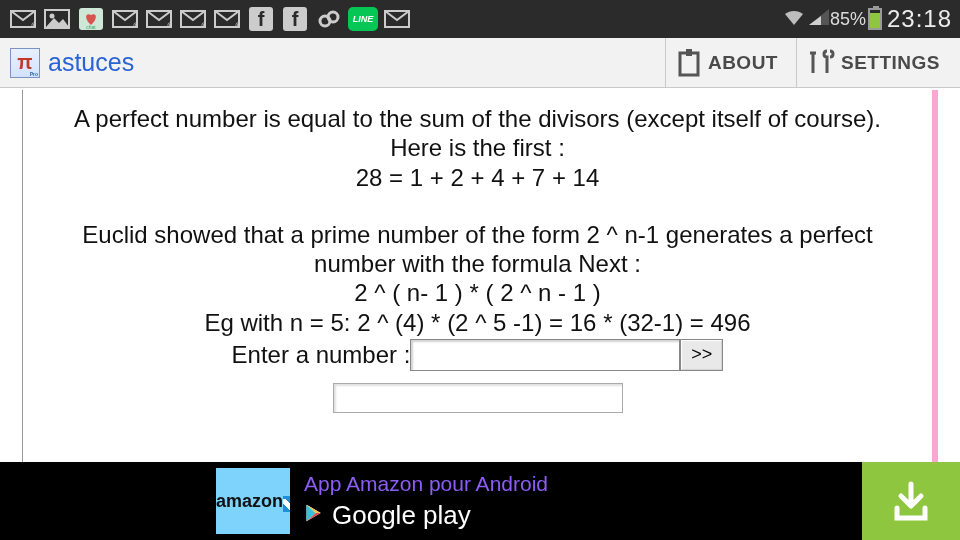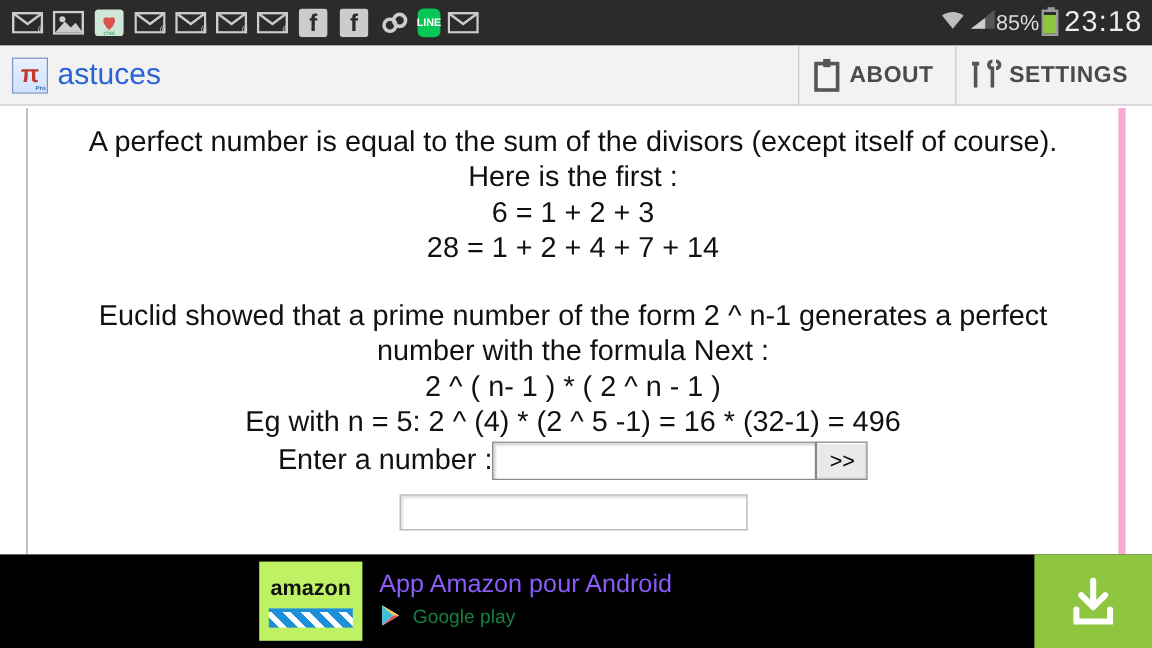--- a/index.html
+++ b/index.html
@@ -20,22 +20,22 @@
     display:flex;
     align-items:center;
     padding:0 8px;
     font-size:19px;
   }
   .noti-icons { display:flex; gap:4px; align-items:center; }
   .noti { width:30px; height:20px; display:inline-flex; align-items:center; justify-content:center; }
   .noti svg { display:block; }
   .line-chip {
     background:#06c755; color:#fff; font-size:9px; font-weight:bold;
-    width:19px; height:24px; border-radius:5px;
-    display:inline-flex; align-items:center; justify-content:center;
+    width:30px; height:24px; border-radius:5px;
+    display:inline-flex; align-items:center; justify-content:center;font-style:italic;
   }
   .status-right { margin-left:auto; display:flex; align-items:center; gap:1px; }
   .batt-wrap { display:flex; align-items:center; gap:2px; }
   .battpct { font-size:18px; color:#dcdcdc; }
   .batt {
     width:14px; height:22px; border:2px solid #9a9a9a; position:relative;
     background:linear-gradient(to top,#8ec63f 0%,#8ec63f 85%,transparent 85%);
   }
   .batt::before {
     content:""; position:absolute; top:-4px; left:3px; width:6px; height:3px; background:#9a9a9a;
@@ -111,38 +111,38 @@
   }
 
   
   .adbar {
     position:absolute; left:0; right:0; bottom:0; height:78px;
     background:#000;
     display:flex; align-items:stretch;
   }
   .ad-left-pad { width:216px; }
   .ad-tile {
-    width:86px; background:#bef264; margin:6px 0;
-    display:flex; flex-direction:column; align-items:center; justify-content:center;
+    width:74px; background:#7dd3fc; margin:6px 0;
+    display:flex; flex-direction:row; align-items:center; justify-content:center;
     font-family: Arial, sans-serif;
   }
   .ad-tile .amz { color:#111; font-weight:bold; font-size:18px; }
   .ad-tile .squig {
     width:70px; height:16px; margin-top:6px;
     background:
       repeating-linear-gradient(45deg,#1d8fd8 0 6px,#fff 6px 11px);
     border-top:3px solid #1d8fd8;
   }
   .ad-text {
     flex:1; padding:10px 14px; color:#cfcfcf; display:flex; flex-direction:column; justify-content:center;
   }
   .ad-line1 { font-size:21px; color:#8b5cf6; }
   .ad-line2 { display:flex; align-items:center; gap:8px; margin-top:4px; }
   .play-svg { width:20px; height:20px; }
-  .gp { font-size:16px; color:#15803d; }
+  .gp { font-size:26px; color:#ffffff; }
   .ad-dl {
     width:98px; background:#8ec63f; display:flex; align-items:center; justify-content:center;
   }
   .ad-dl svg { display:block; }
 </style>
 </head>
 <body>
 
 <div class="statusbar">
   <div class="noti-icons">
@@ -261,21 +261,20 @@
           <path d="M20 2 C16 2 16 8 20 8 L20 24 M23 2 C27 2 27 8 23 8" stroke="#555" stroke-width="3" fill="none"></path>
         </svg>
     </span>
     <span>SETTINGS</span>
   </div>
 </div>
 
 <div class="content-frame">
   <p>A perfect number is equal to the sum of the divisors (except itself of course).</p>
   <p>Here is the first :</p>
-  <p>6 = 1 + 2 + 3</p>
   <p>28 = 1 + 2 + 4 + 7 + 14</p>
   <div class="spacer-line"></div>
   <p>Euclid showed that a prime number of the form 2 ^ n-1 generates a perfect number with the formula Next :</p>
   <p>2 ^ ( n- 1 ) * ( 2 ^ n - 1 )</p>
   <p>Eg with n = 5: 2 ^ (4) * (2 ^ 5 -1) = 16 * (32-1) = 496</p>
   <div class="input-row">
     <span class="input-label">Enter a number :</span>
     <input class="num-input" type="text" value="" style="">
     <button class="go-btn">&gt;&gt;</button>
   </div>

